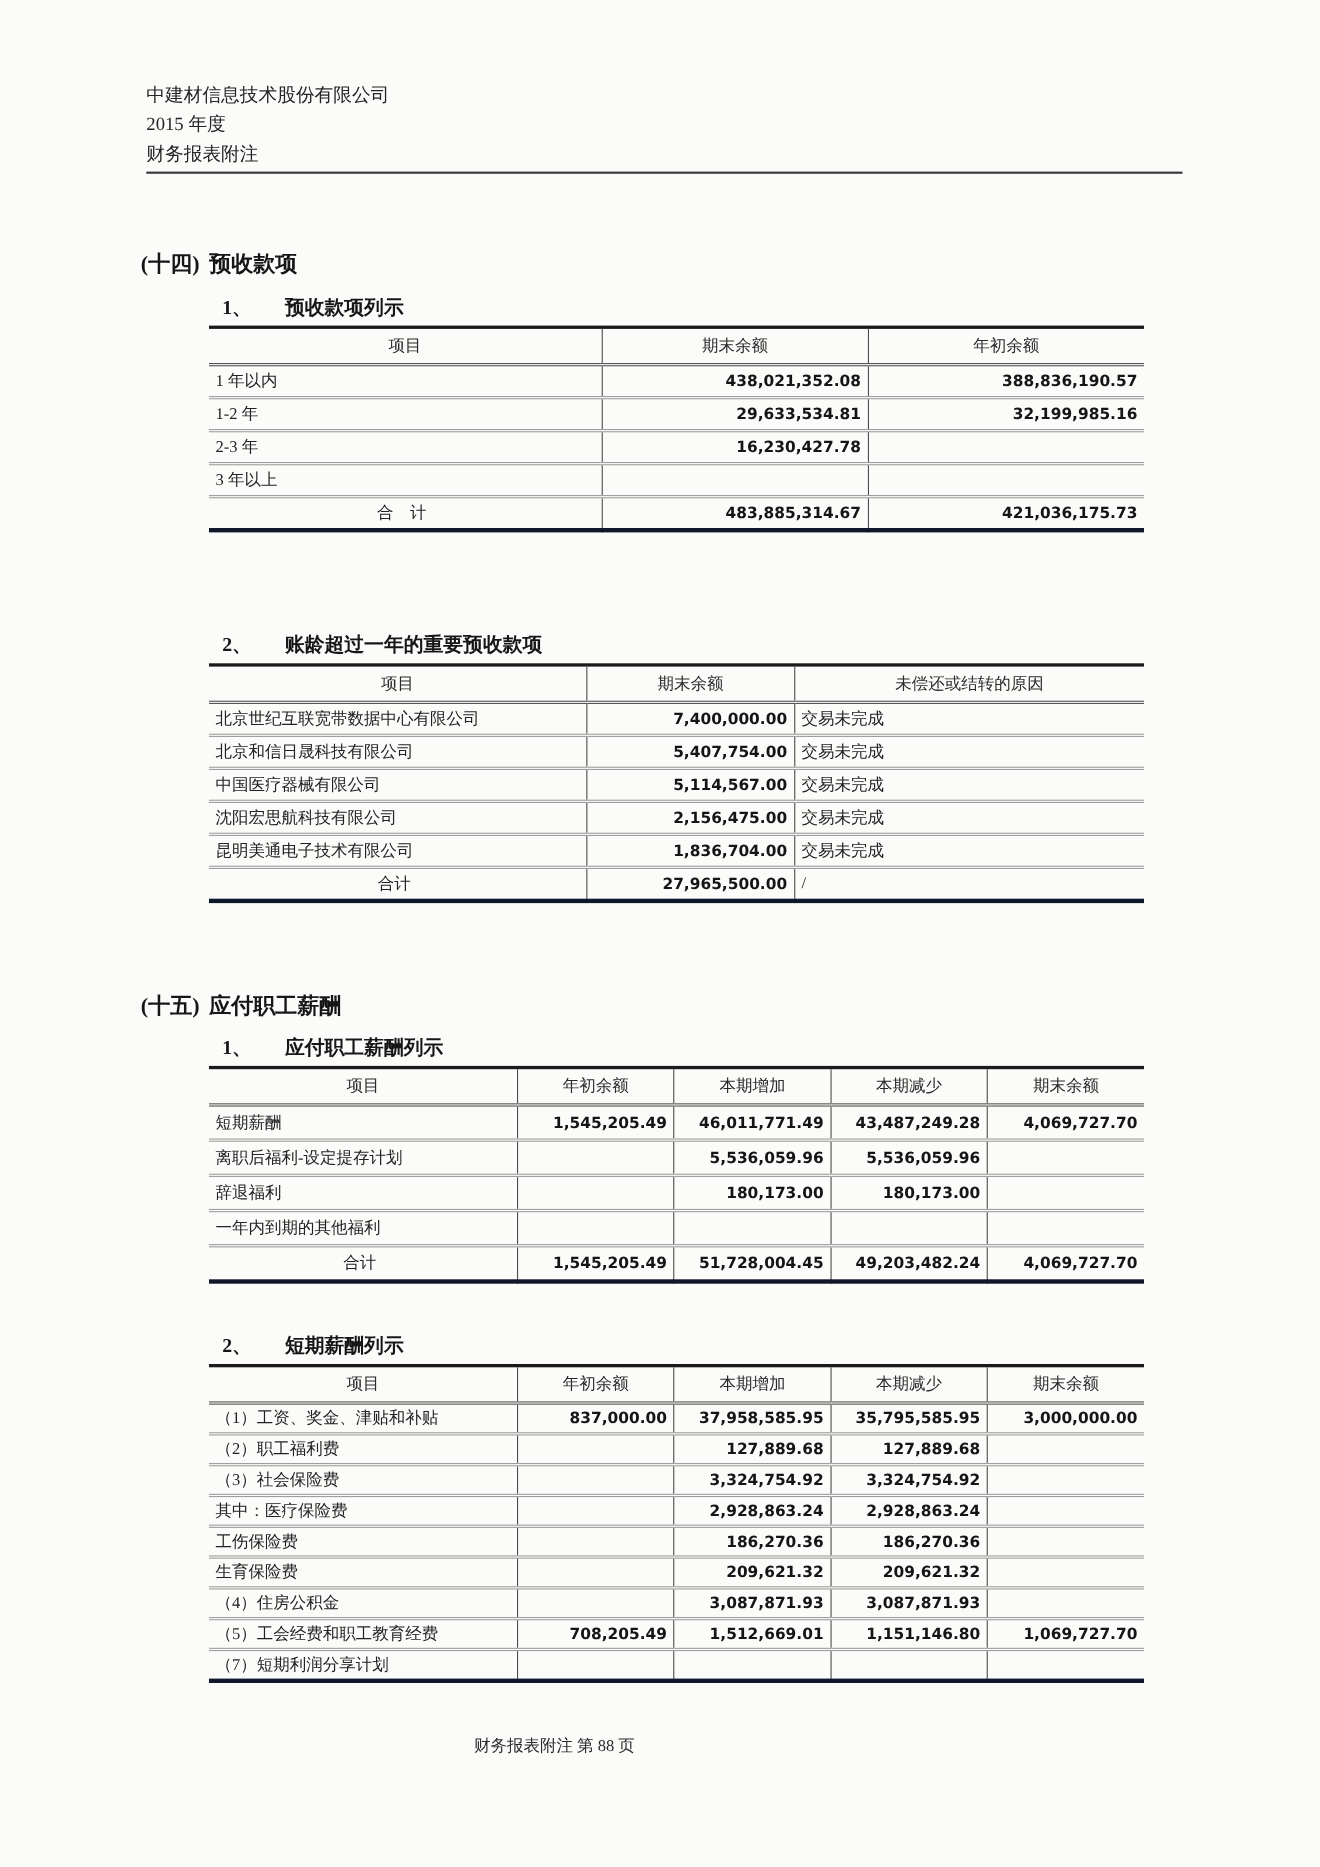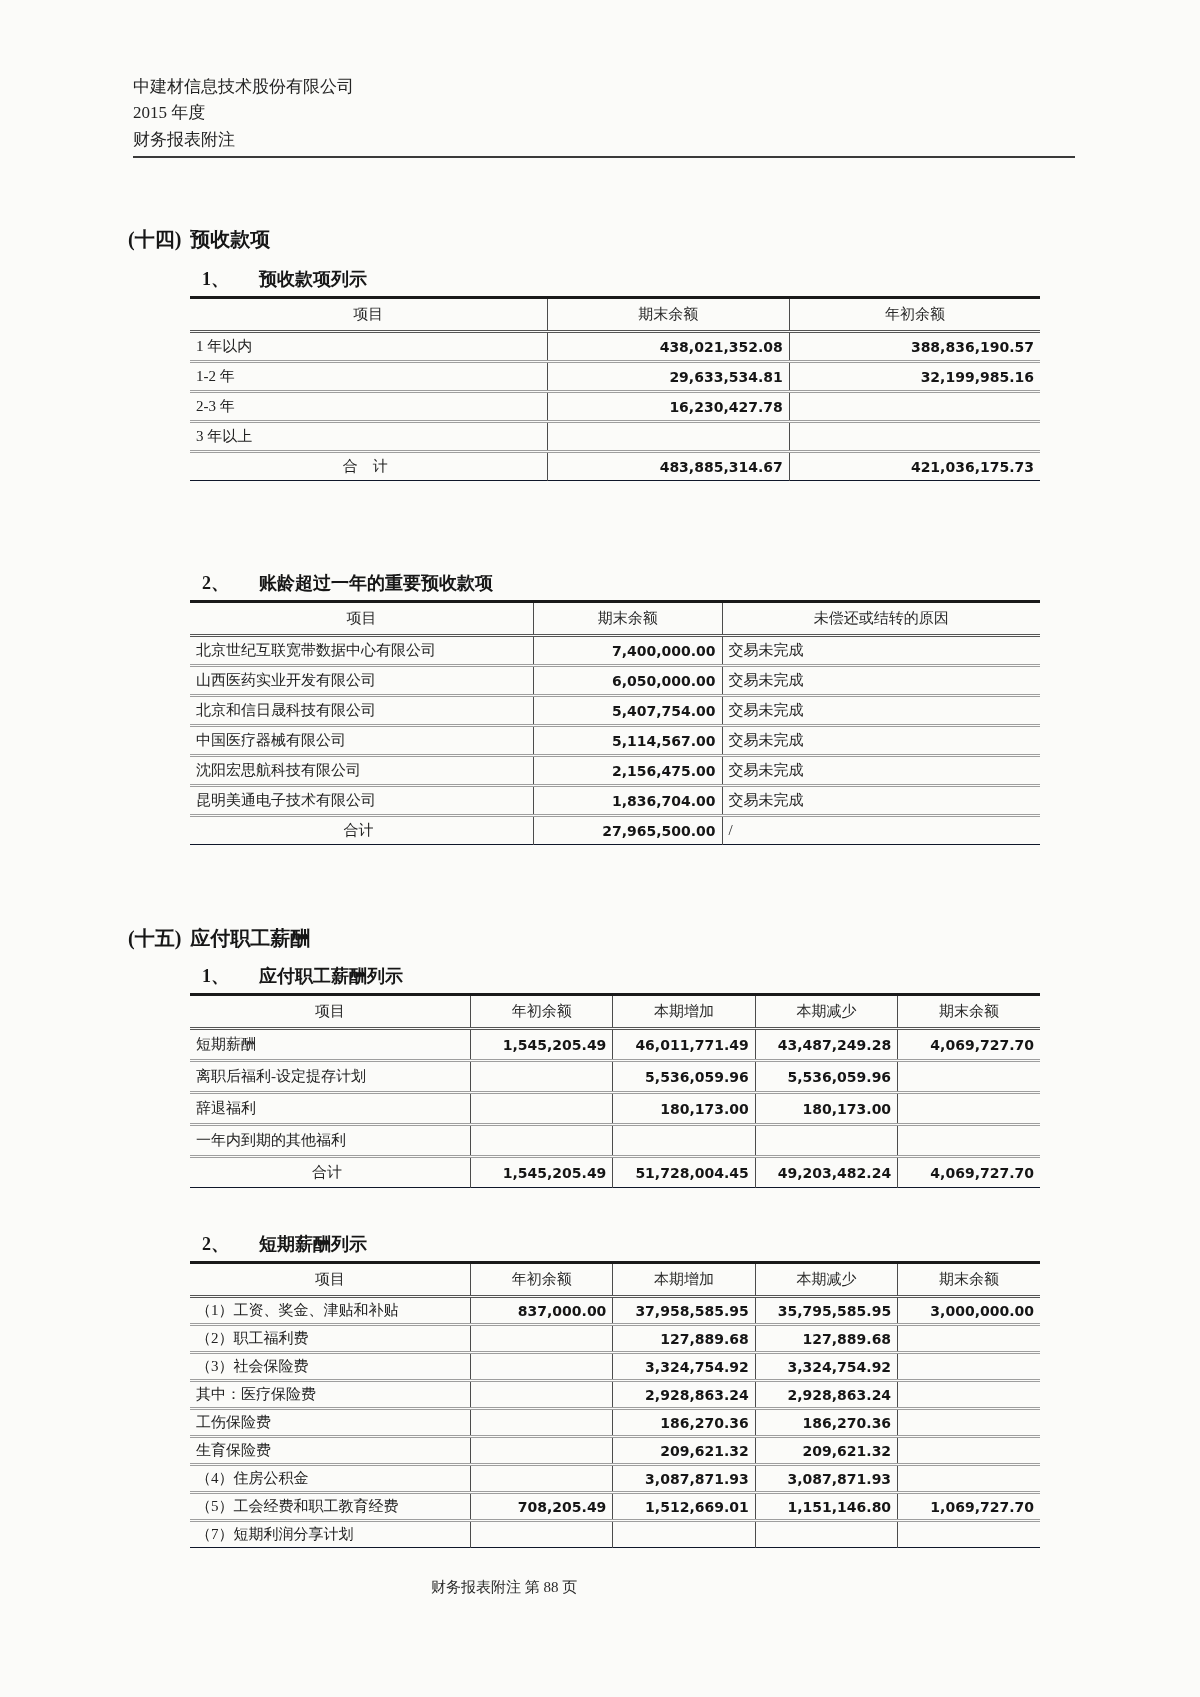--- a/index.html
+++ b/index.html
@@ -21,21 +21,21 @@
   .subtitle{
     margin-left:190px;width:850px;box-sizing:border-box;
     border-bottom:3px solid #1a1a1a;
     padding:0 0 5px 12px;font-weight:bold;font-size:18px;color:#161616;
   }
   .subtitle .no{display:inline-block;margin-right:30px;}
 
   
   .tbl{
     width:850px;margin-left:190px;border-collapse:collapse;table-layout:fixed;
-    border-bottom:1px solid #0f172a;
+    border-bottom:4px solid #0f172a;
   }
   .tbl th{
     font-weight:normal;font-size:15px;text-align:center;color:#2a2a2a;
     padding:6px 4px;border-bottom:3px double #555;
   }
   .tbl td:not(:last-child),.tbl th:not(:last-child){border-right:1px solid #4c4c4c;}
   .tbl tbody tr:not(:first-child) td{border-top:3px double #9e9e9e;}
   .tbl td{padding:4px 6px;}
   .c-item{text-align:left;padding-left:16px;font-size:15px;color:#222;}
   .c-num{
@@ -155,25 +155,20 @@
         </tr>
     </thead>
     <tbody>
 
         <tr>
           <td class="c-item">北京世纪互联宽带数据中心有限公司</td>
           <td class="c-num">7,400,000.00</td>
           <td class="c-text">交易未完成</td>
         </tr>
 
-        <tr>
-          <td class="c-item">山西医药实业开发有限公司</td>
-          <td class="c-num">6,050,000.00</td>
-          <td class="c-text">交易未完成</td>
-        </tr>
 
         <tr>
           <td class="c-item">北京和信日晟科技有限公司</td>
           <td class="c-num">5,407,754.00</td>
           <td class="c-text">交易未完成</td>
         </tr>
 
         <tr>
           <td class="c-item">中国医疗器械有限公司</td>
           <td class="c-num">5,114,567.00</td>

